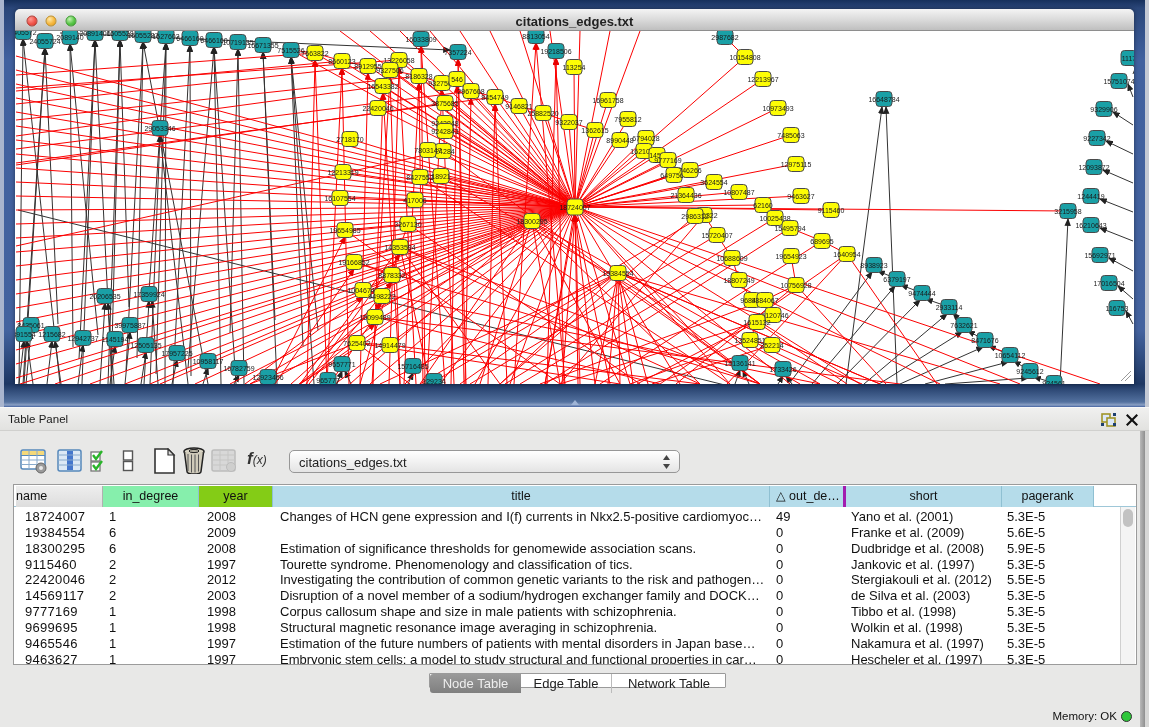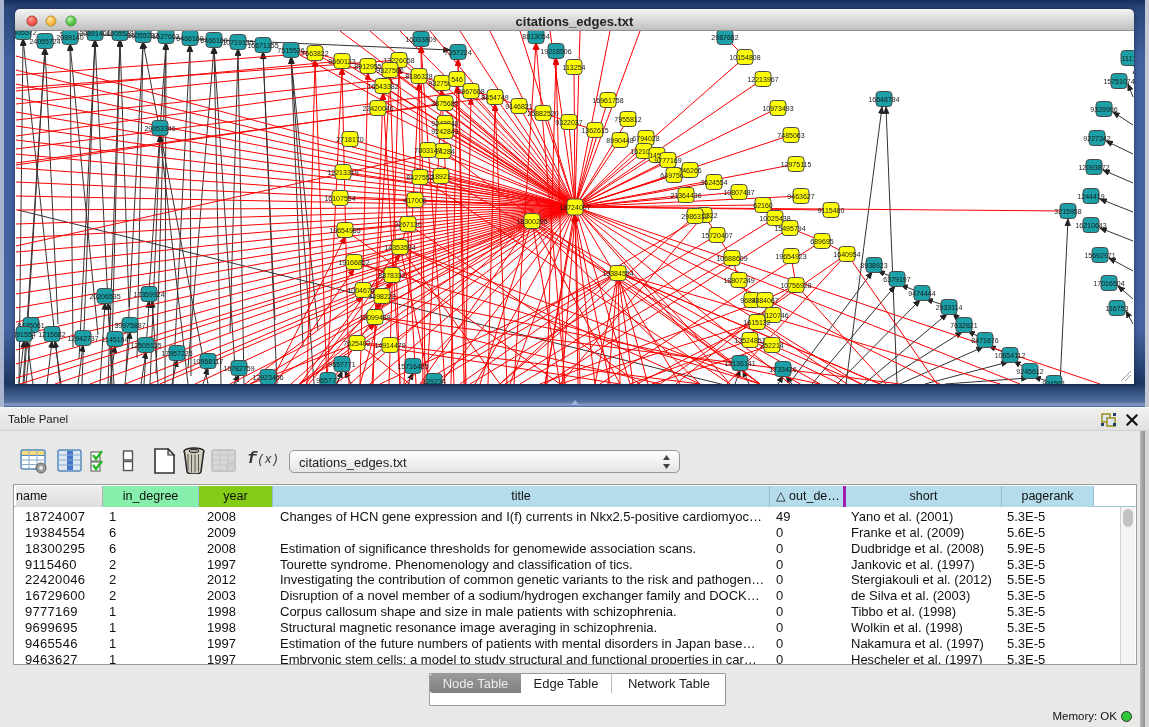--- a/index.html
+++ b/index.html
@@ -999,21 +999,21 @@
     <svg width="26" height="24" style="position:absolute;left:211px;top:17px" viewBox="0 0 26 24" opacity="0.55">
       <rect x="1" y="1" width="23" height="21" rx="2" fill="#ccc" stroke="#999" stroke-width="1.5"></rect>
       <line x1="1" y1="6" x2="24" y2="6" stroke="#aaa"></line>
         <line x1="1" y1="11" x2="24" y2="11" stroke="#aaa"></line>
         <line x1="1" y1="16" x2="24" y2="16" stroke="#aaa"></line>
       <line x1="9" y1="1" x2="9" y2="22" stroke="#aaa"></line>
         <line x1="17" y1="1" x2="17" y2="22" stroke="#aaa"></line>
       <circle cx="20" cy="18" r="4.5" fill="#bbb" stroke="#999"></circle>
     </svg>
 
-    <div style="position:absolute;left:247px;top:17px;font-size:17px;color:#333;font-style:italic;font-family:Liberation Mono, monospace"><b>f</b><span style="font-size:12px">(x)</span></div>
+    <div style="position:absolute;left:247px;top:17px;font-size:17px;color:#333;font-style:italic;font-family:Liberation Sans, sans-serif"><b>f</b><span style="font-size:12px">(x)</span></div>
 
     <div style="position:absolute;left:289px;top:18px;width:391px;height:23px;border:1px solid #979797;border-radius:5px;background:linear-gradient(#ffffff,#efefef 60%,#e4e4e4)">
       <span style="position:absolute;left:9px;top:4px;font-size:13px;color:#222">citations_edges.txt</span>
       <svg width="9" height="14" viewBox="0 0 9 14" style="position:absolute;right:8px;top:4px">
         <path d="M4.5 0L8 5H1z" fill="#444"></path>
           <path d="M4.5 14L1 9h7z" fill="#444"></path>
       </svg>
     </div>
   </div>
 
@@ -1068,21 +1068,21 @@
 <div style="position:absolute;left:0;top:571.4000000000001px;width:1120px;height:16px;font-size:13px;color:#111;white-space:nowrap">
 <span style="position:absolute;left:24px;letter-spacing:0.3px">22420046</span>
 <span style="position:absolute;left:108px">2</span>
 <span style="position:absolute;left:206px">2012</span>
 <span style="position:absolute;left:279px;width:488px;overflow:hidden">Investigating the contribution of common genetic variants to the risk and pathogen…</span>
 <span style="position:absolute;left:775px">0</span>
 <span style="position:absolute;left:850px">Stergiakouli et al. (2012)</span>
 <span style="position:absolute;left:1006px">5.5E-5</span>
 </div>
 <div style="position:absolute;left:0;top:587.2500000000001px;width:1120px;height:16px;font-size:13px;color:#111;white-space:nowrap">
-<span style="position:absolute;left:24px;letter-spacing:0.3px">16729600</span>
+<span style="position:absolute;left:24px;letter-spacing:0.3px">14569117</span>
 <span style="position:absolute;left:108px">2</span>
 <span style="position:absolute;left:206px">2003</span>
 <span style="position:absolute;left:279px;width:488px;overflow:hidden">Disruption of a novel member of a sodium/hydrogen exchanger family and DOCK…</span>
 <span style="position:absolute;left:775px">0</span>
 <span style="position:absolute;left:850px">de Silva et al. (2003)</span>
 <span style="position:absolute;left:1006px">5.3E-5</span>
 </div>
 <div style="position:absolute;left:0;top:603.1000000000001px;width:1120px;height:16px;font-size:13px;color:#111;white-space:nowrap">
 <span style="position:absolute;left:24px;letter-spacing:0.3px">9777169</span>
 <span style="position:absolute;left:108px">1</span>
@@ -1119,20 +1119,20 @@
 <span style="position:absolute;left:850px">Hescheler et al. (1997)</span>
 <span style="position:absolute;left:1006px">5.3E-5</span>
 </div>
     </div>
 
     <div style="position:absolute;left:1106px;top:22px;width:15px;height:157px;background:#f4f4f4;border-left:1px solid #d0d0d0">
       <div style="position:absolute;left:2px;top:2px;width:10px;height:18px;border-radius:5px;background:#c2c2c2"></div>
     </div>
   </div>
 
-  <div style="position:absolute;left:429px;top:266px;width:297px;height:33px;border:1px solid #9a9a9a;border-radius:1px;background:#fff;font-size:13px;color:#222">
+  <div style="position:absolute;left:429px;top:266px;width:297px;height:15px;border:1px solid #9a9a9a;border-radius:1px;background:#fff;font-size:13px;color:#222">
     <div style="position:absolute;left:0;top:0;width:91px;height:19px;background:linear-gradient(#9a9a9a,#7f7f7f);border-radius:3px 0 0 3px;color:#eee;text-align:center;line-height:19px">Node Table</div>
     <div style="position:absolute;left:91px;top:0;width:91px;height:19px;border-right:1px solid #bbb;text-align:center;line-height:19px">Edge Table</div>
     <div style="position:absolute;left:183px;top:0;width:112px;height:19px;text-align:center;line-height:19px">Network Table</div>
   </div>
 
   <span style="position:absolute;left:1017px;top:303px;width:100px;text-align:right;font-size:11.5px;color:#111">Memory: OK</span>
   <div style="position:absolute;left:1121px;top:304px;width:11px;height:11px;border-radius:50%;background:#2ec73a;border:1px solid #333"></div>
 </div>
 </body></html>

